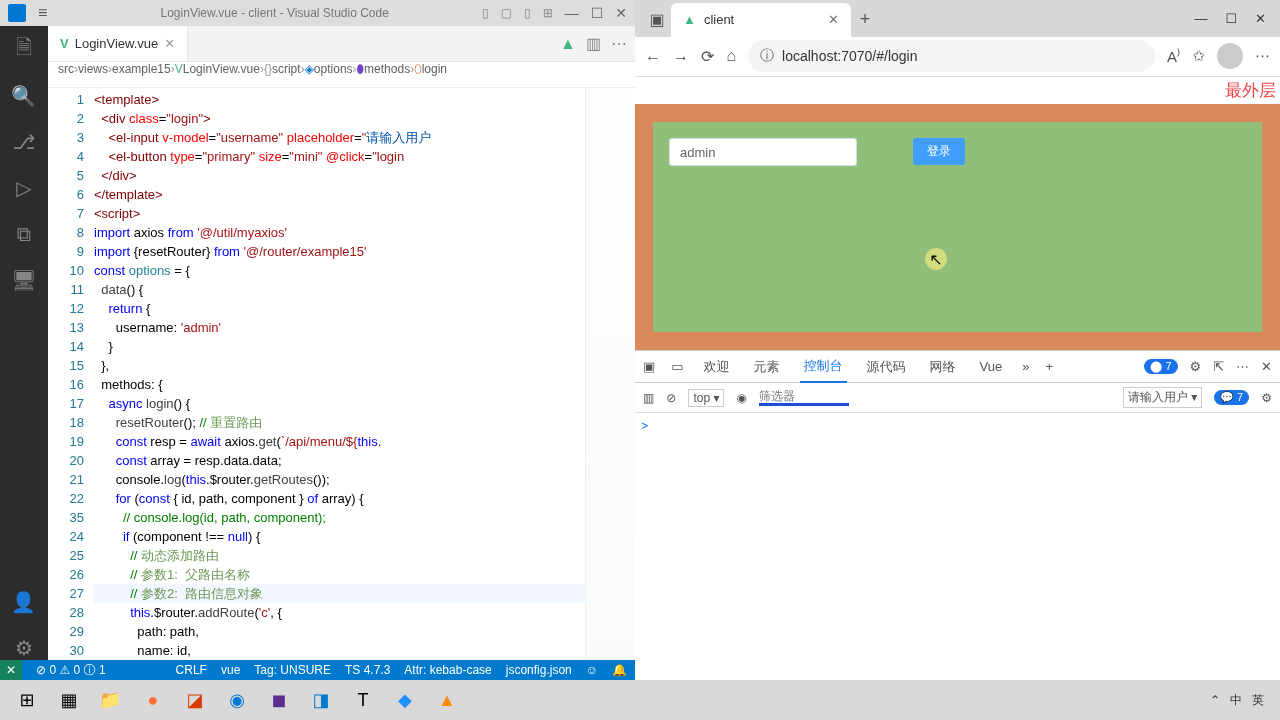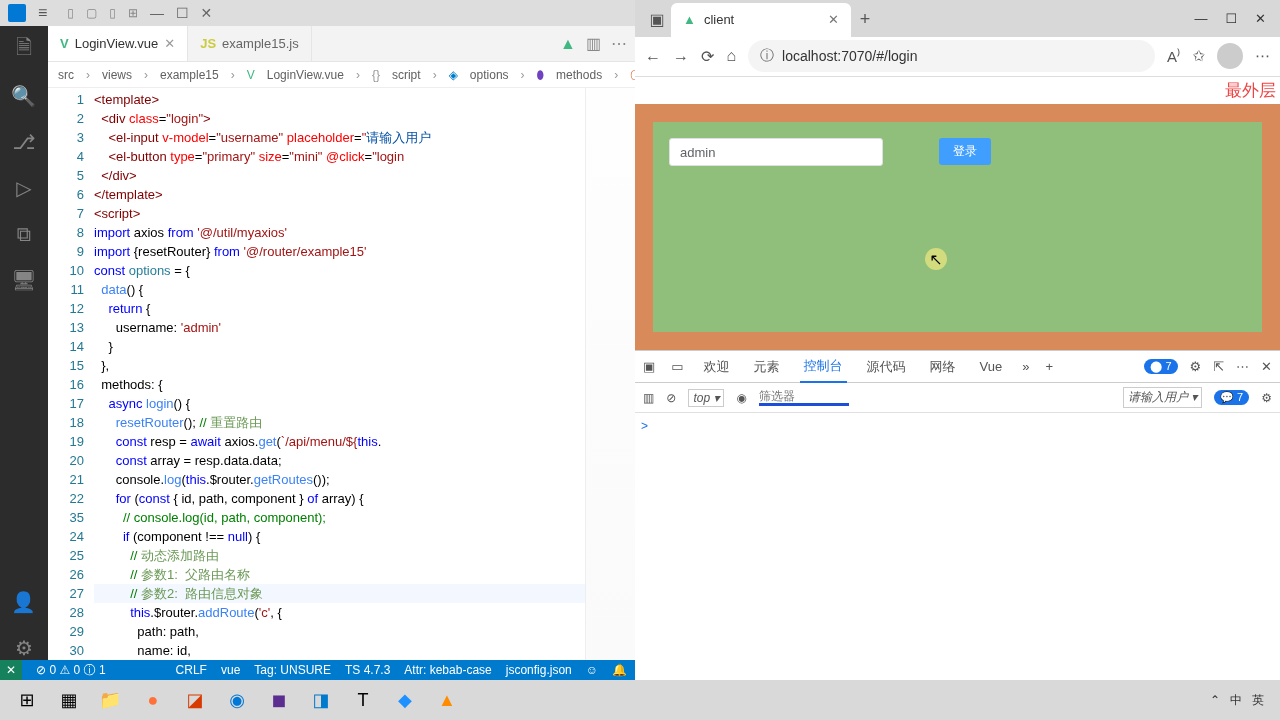--- a/index.html
+++ b/index.html
@@ -22,39 +22,39 @@
 
 .editor-area { flex: 1; background: #fff; display: flex; flex-direction: column; min-width: 0; }
 .tabs { height: 36px; background: #f3f3f3; display: flex; align-items: stretch; border-bottom: 1px solid #e5e5e5; }
 .tab { display: flex; align-items: center; padding: 0 12px; font-size: 13px; color: #666; gap: 6px; border-right: 1px solid #e5e5e5; }
 .tab.active { background: #fff; color: #333; }
 .tab .vue-icon { color: #41b883; font-weight: bold; }
 .tab .js-icon { color: #cbcb41; font-weight: bold; }
 .tab .close { color: #999; font-size: 13px; }
 .tabs-right { margin-left: auto; display: flex; align-items: center; gap: 10px; padding: 0 8px; color: #888; }
 
-.breadcrumb { height: 26px; font-size: 12px; color: #616161; display: flex; align-items: center; padding: 0 10px; gap: 12px; border-bottom: 1px solid #eee; white-space: nowrap; overflow: hidden; }
+.breadcrumb { height: 26px; font-size: 12px; color: #616161; display: flex; padding: 0 10px; gap: 0; border-bottom: 1px solid #eee; white-space: nowrap; overflow: hidden; }
 .breadcrumb .sep { color: #999; }
 .breadcrumb .bc-ico { color: #999; }
 .bc-blue { color: #007acc; }
 .bc-orange { color: #cc6633; }
 .bc-purple { color: #6f42c1; }
 
 .code-wrap { flex: 1; display: flex; position: relative; overflow: hidden; }
 .gutter { width: 46px; background: #fff; text-align: right; padding: 2px 10px 0 0; font-family: Consolas, monospace; font-size: 13px; color: #237893; line-height: 19px; }
 .code { flex: 1; font-family: Consolas, monospace; font-size: 13px; line-height: 19px; padding: 2px 0 0 0; white-space: pre; overflow: hidden; color: #000; }
 .minimap { width: 50px; background: linear-gradient(#fefefe, #fafafa); border-left: 1px solid #eee; }
 .hl-line { background: #f3f7ff; }
 .kw { color: #0000ff; }
 .tag { color: #800000; }
 .attr { color: #ff0000; }
 .str { color: #a31515; }
 .cmt { color: #008000; }
 .cn { color: #267f99; }
-.fn { color: #3b82f6; text-align: right; }
+.fn { color: #404040; text-align: right; }
 .ch { color: #0451a5; }
 .zh { color: #6a9955; }
 
 .status-bar { height: 24px; background: #007acc; color: #fff; display: flex; align-items: center; font-size: 12px; padding: 0 8px; gap: 14px; }
 .status-bar .right { margin-left: auto; display: flex; gap: 14px; }
 .sb-warn { background: #16825d; padding: 0 6px; height: 100%; display: flex; align-items: center; margin-left: -8px; }
 
 
 .browser { position: absolute; left: 635px; top: 0; width: 645px; height: 680px; background: #fff; display: flex; flex-direction: column; }
 .br-tabbar { height: 40px; background: #d8d8d8; display: flex; align-items: flex-end; padding-left: 8px; }
@@ -69,47 +69,48 @@
 .br-nav-ico { font-size: 16px; }
 .addr { flex: 1; display: flex; align-items: center; gap: 8px; background: #f4f4f4; border-radius: 16px; height: 32px; padding: 0 12px; font-size: 14px; color: #333; }
 .addr .info-ico { color: #666; }
 .br-toolbar .tool-ico { font-size: 15px; }
 .br-avatar { width: 26px; height: 26px; border-radius: 50%; background: #ccc; }
 
 .br-content { flex: 1; background: #fff; display: flex; flex-direction: column; }
 .outer-label { font-size: 17px; color: #ef4444; padding: 2px 4px; text-align: right; }
 .login-page { background: #d88a5a; padding: 18px; min-height: 240px; }
 .login-inner { background: #8fbf7a; min-height: 210px; padding: 16px; display: flex; gap: 12px; align-items: flex-start; }
-.login-input { width: 214px; height: 28px; border: 1px solid #dcdfe6; border-radius: 3px; padding: 0 10px; font-size: 13px; color: #606266; background: #fff; }
+.login-input { width: 188px; height: 28px; border: 1px solid #dcdfe6; border-radius: 3px; padding: 0 10px; font-size: 13px; color: #606266; background: #fff; }
 .login-btn { background: #409eff; color: #fff; border: none; border-radius: 3px; padding: 5px 14px; font-size: 12px; margin-left: 44px; }
 .cursor-ptr { position: absolute; left: 925px; top: 248px; font-size: 16px; background: rgba(255,240,130,.6); width: 22px; height: 22px; border-radius: 50%; display: flex; align-items: center; justify-content: center; }
 
 .devtools { height: 330px; border-top: 1px solid #ccc; display: flex; flex-direction: column; background: #fff; }
 .dt-tabs { height: 32px; display: flex; align-items: center; padding: 0 8px; gap: 16px; border-bottom: 1px solid #ccc; font-size: 13px; color: #555; }
 .dt-tab { padding: 0 4px; height: 32px; display: flex; align-items: center; }
 .dt-tab.active { border-bottom: 2px solid #1a73e8; color: #1a73e8; }
 .dt-badge { background: #1a73e8; color: #fff; border-radius: 8px; padding: 1px 6px; font-size: 11px; }
 .dt-right { margin-left: auto; display: flex; align-items: center; gap: 12px; }
 .dt-toolbar { height: 30px; border-bottom: 1px solid #e0e0e0; display: flex; align-items: center; padding: 0 8px; gap: 12px; font-size: 12px; color: #555; }
-.dt-select { border: 1px solid #ccc; padding: 1px 4px; font-size: 12px; font-style: italic; }
+.dt-select { border: 1px solid #ccc; padding: 1px 4px; font-size: 12px; }
 .dt-filter { border: none; border-bottom: 3px solid #1d4ed8; font-size: 12px; width: 90px; background: transparent; }
 .dt-console { flex: 1; padding: 6px; font-family: Consolas, monospace; font-size: 12px; color: #1a73e8; }
 
 
 .taskbar { position: absolute; left: 0; bottom: 0; width: 1280px; height: 40px; background: #d9d9d9; display: flex; align-items: center; padding: 0 6px; }
 .tb-icon { width: 42px; height: 32px; display: flex; align-items: center; justify-content: center; font-size: 18px; }
 .tb-right { margin-left: auto; display: flex; align-items: center; gap: 10px; font-size: 12px; color: #333; padding-right: 10px; }
 </style>
 </head>
 <body>
 
 <div class="vscode">
   <div class="vsc-title">
     <div class="vsc-logo"></div>
     <span class="hamburger">≡</span>
+    <span class="vsc-title-text">LoginView.vue - client - Visual Studio Code</span>
     <div class="vsc-title-btns">
       <span>▯</span>
       <span>▢</span>
       <span>▯</span>
       <span>⊞</span>
     </div>
     <span class="vsc-title-winbtn">—</span>
     <span class="vsc-title-winbtn">☐</span>
     <span class="vsc-title-winbtn">✕</span>
   </div>
@@ -124,24 +125,20 @@
       <div class="spacer"></div>
       <div class="ab-icon">👤</div>
       <div class="ab-icon">⚙</div>
     </div>
     <div class="editor-area">
       <div class="tabs">
         <div class="tab active">
           <span class="vue-icon">V</span>
           <span>LoginView.vue</span>
           <span class="close">✕</span>
-        </div>
-        <div class="tab">
-          <span class="js-icon">JS</span>
-          <span>example15.js</span>
         </div>
         <div class="tabs-right">
           <span style="color:#41b883">▲</span>
           <span>▥</span>
           <span>⋯</span>
         </div>
       </div>
       <div class="breadcrumb">
         <span>src</span>
           <span class="sep">›</span>

